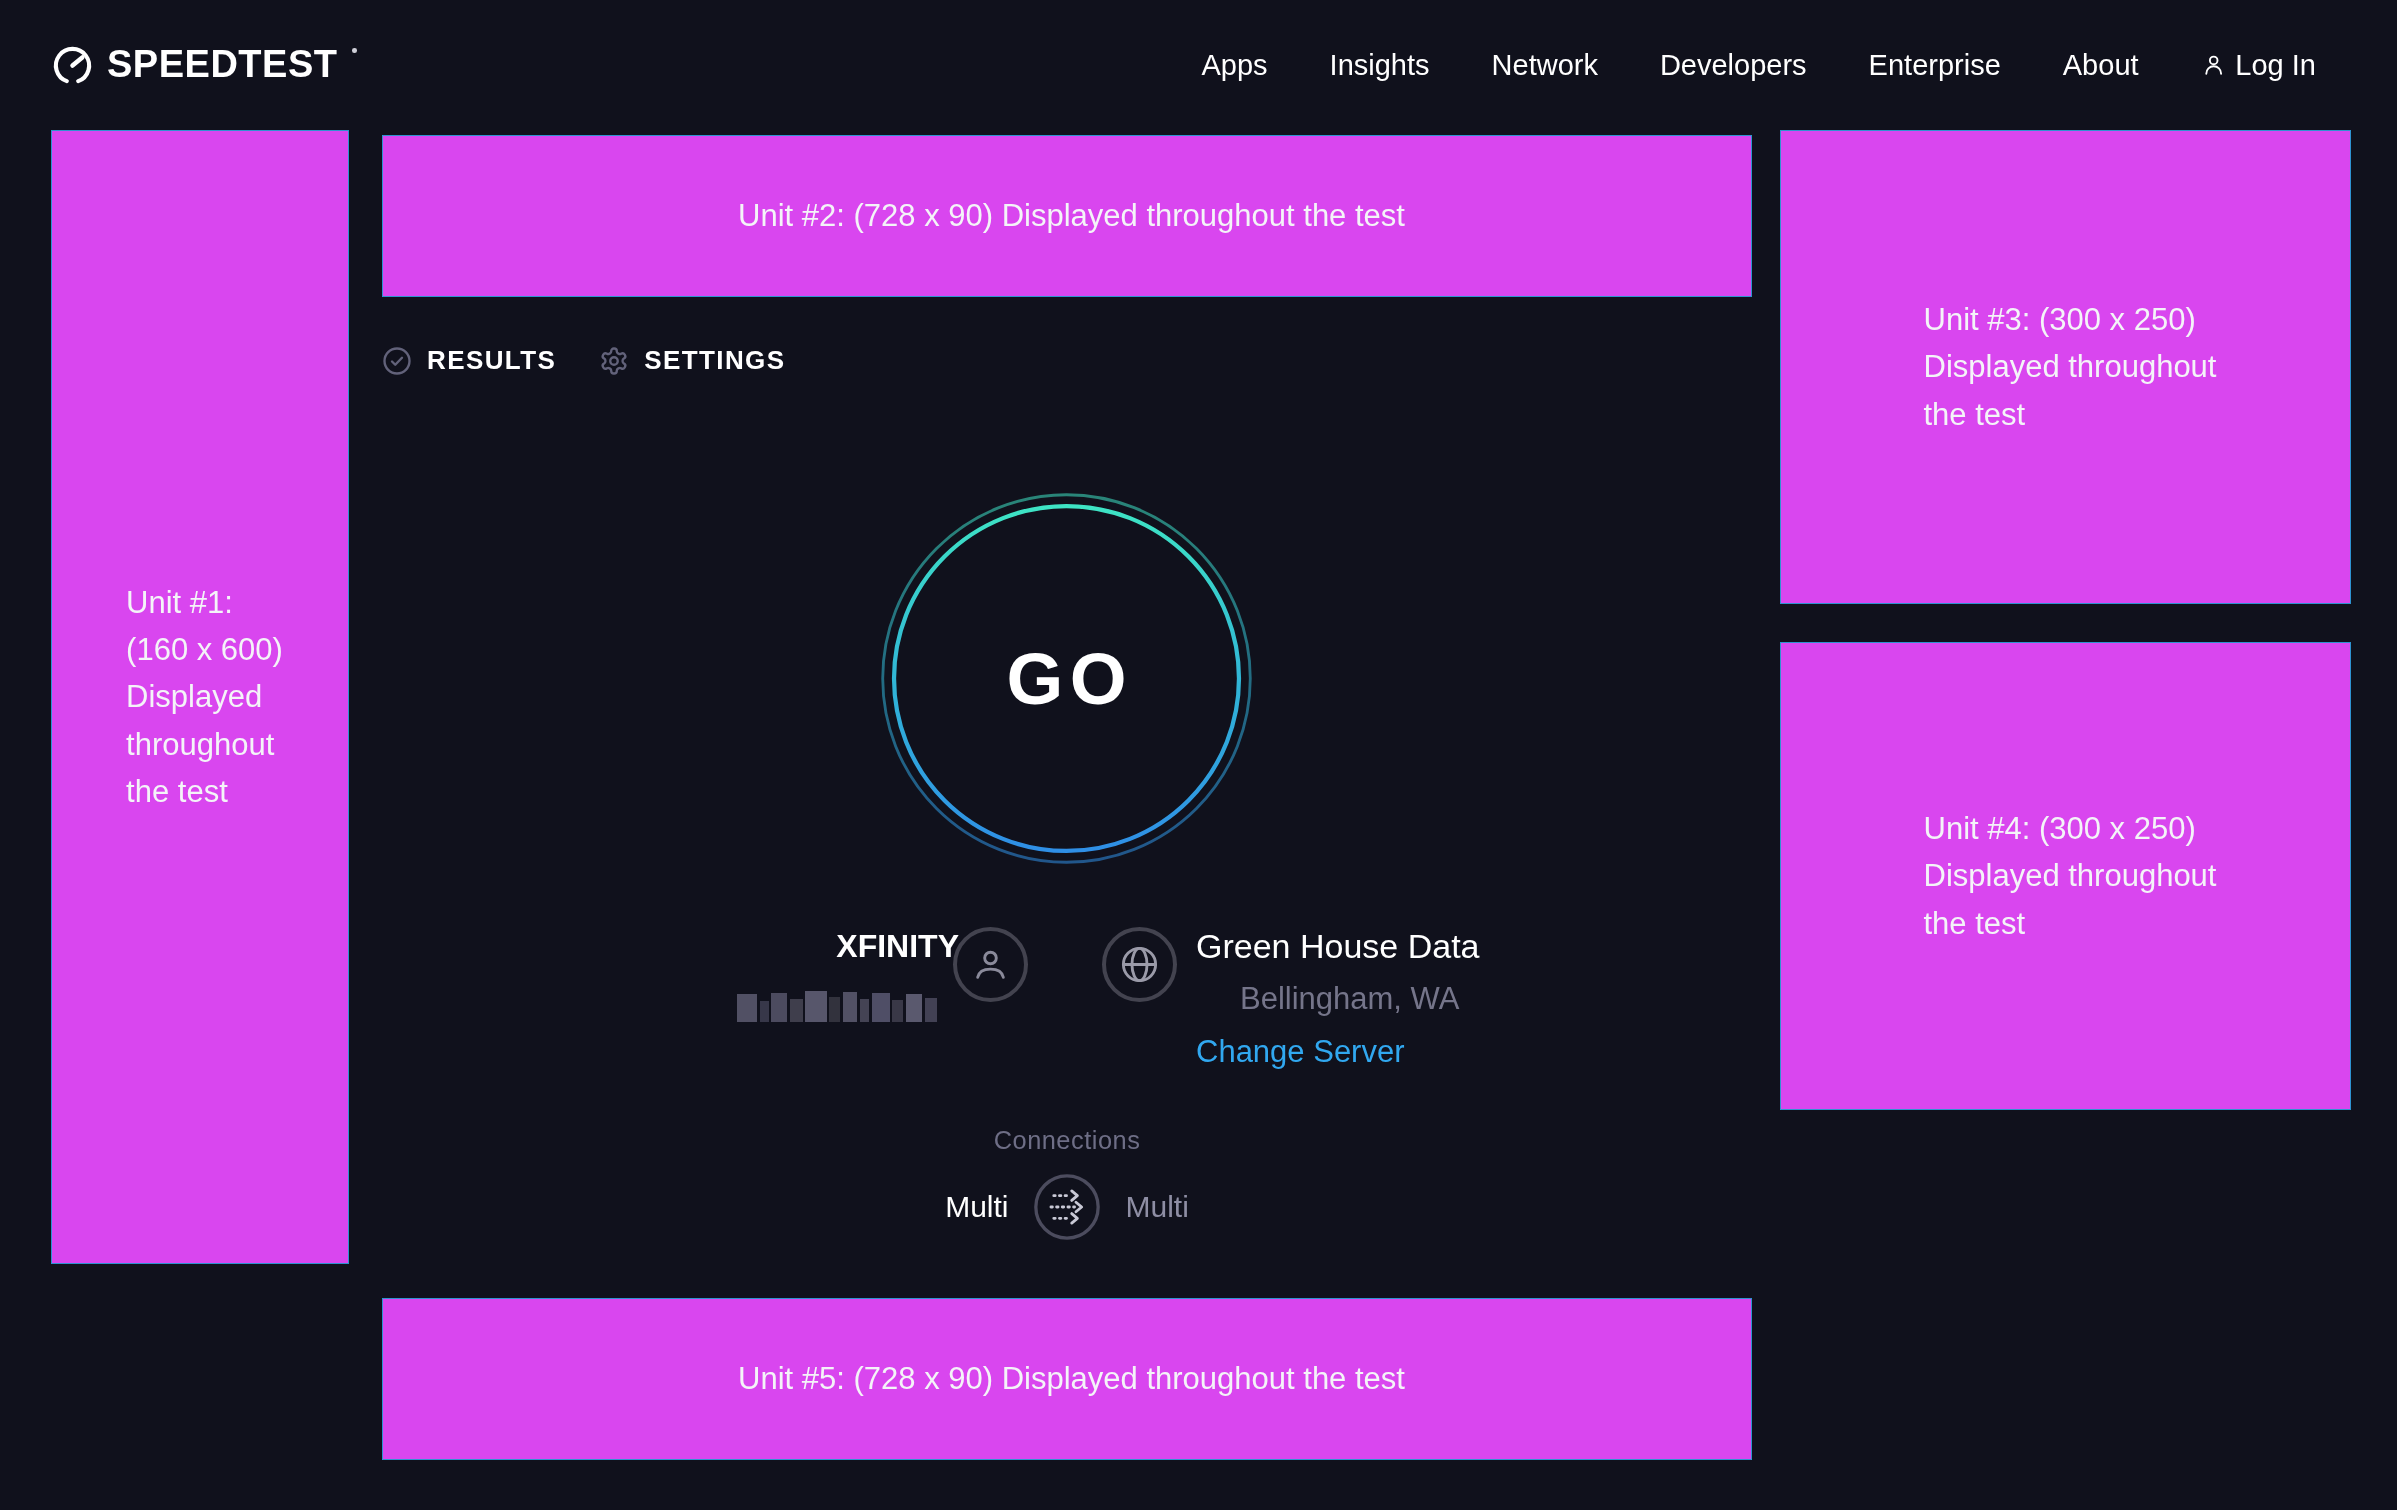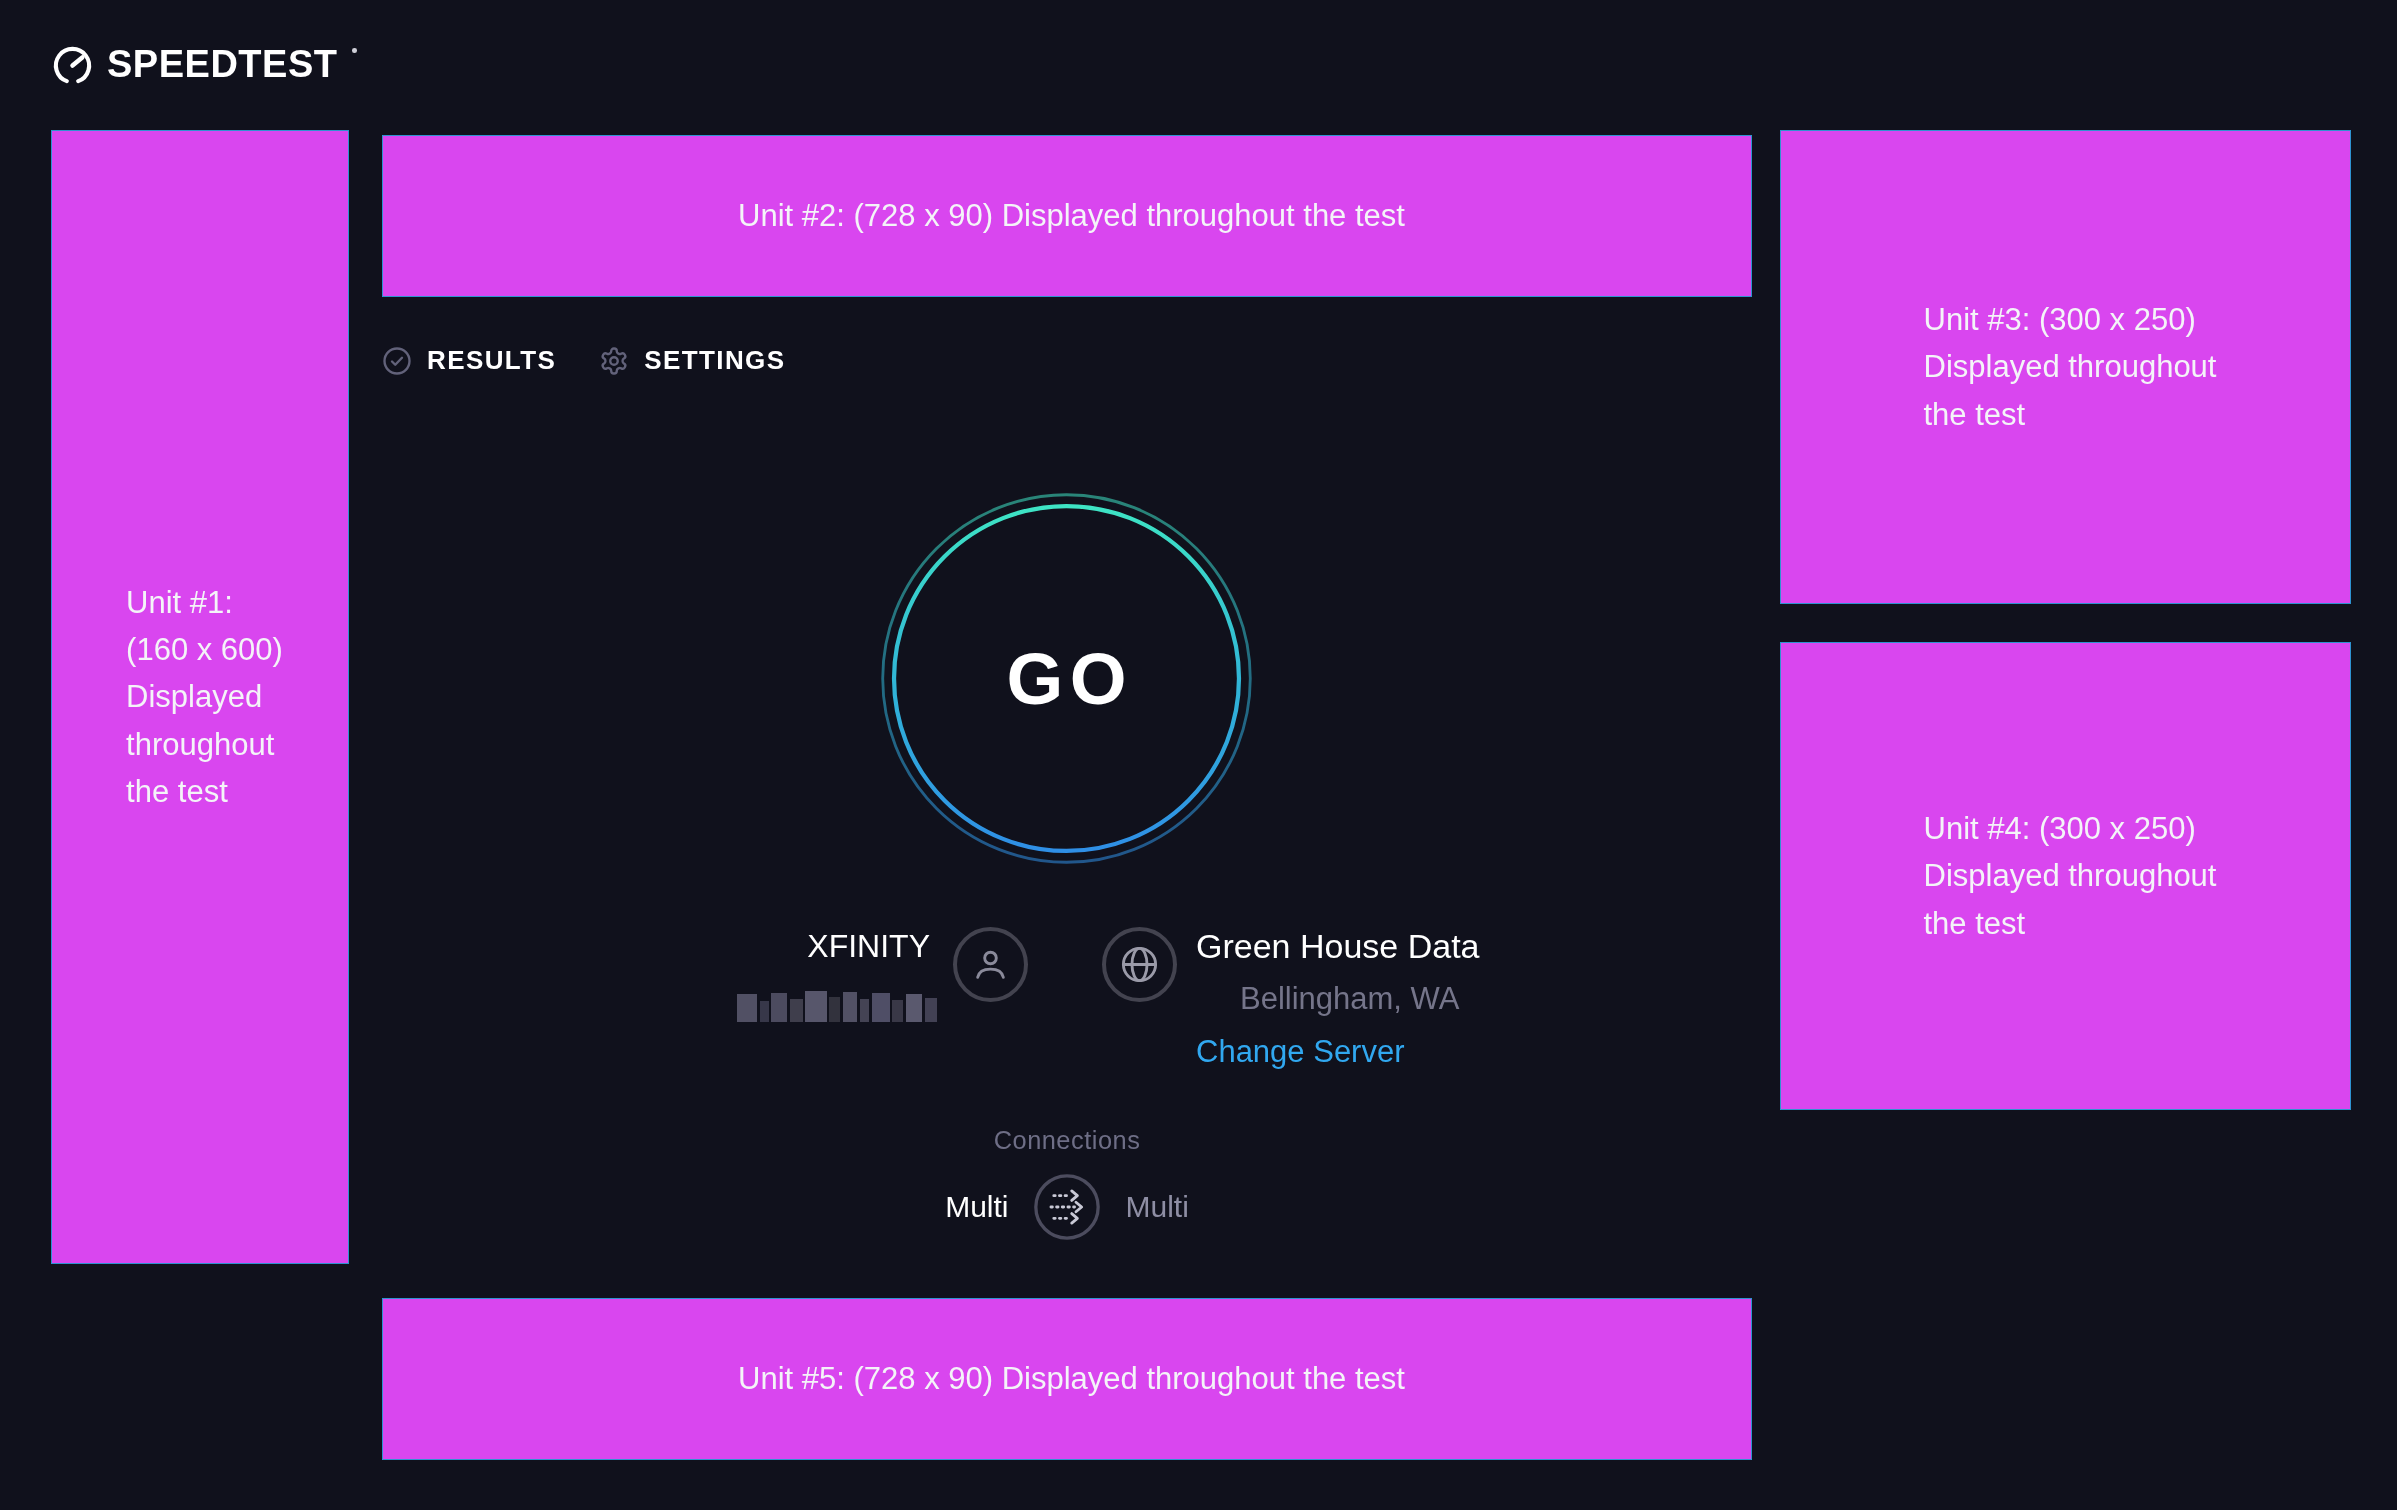--- a/index.html
+++ b/index.html
@@ -56,22 +56,22 @@
   .go-wrap svg { position: absolute; left: 0; top: 0; }
   .go-label {
     position: absolute; left: 0; top: 0; width: 100%; height: 100%;
     display: flex; align-items: center; justify-content: center;
     font-size: 73px; font-weight: 600; letter-spacing: 6.6px; padding-left: 6.6px;
     color: #ffffff;
   }
 
   
   .isp-name {
-    position: absolute; left: 595px; top: 928px; width: 335px;
-    text-align: right; font-size: 32px; font-weight: 400; color: #ffffff;
+    position: absolute; left: 624px; top: 928px; width: 335px;
+    text-align: right; font-size: 32px; font-weight: 700; color: #ffffff;
   }
   .masked-ip {
     position: absolute; left: 737px; top: 988px; width: 200px; height: 34px;
     display: flex; align-items: flex-end; gap: 2.8px;
     filter: blur(0.6px); opacity: 0.95;
   }
   .masked-ip i { display: block; background: #4a4a5c; }
   .masked-ip i:nth-child(1)  { width: 21px; height: 28px; background: #555468; }
   .masked-ip i:nth-child(2)  { width: 9.4px; height: 21px; background: #3a3a4c; }
   .masked-ip i:nth-child(3)  { width: 17px; height: 29px; background: #504f63; }
@@ -114,20 +114,35 @@
 
 <div class="header">
   <a class="logo">
     <svg width="43" height="43" viewBox="0 0 44 44" fill="none">
       <path d="M16.2 38 A17 17 0 1 1 27.8 38" stroke="#ffffff" stroke-width="4.2" stroke-linecap="round"></path>
       <path d="M22 22 L32 13.8" stroke="#ffffff" stroke-width="4.6" stroke-linecap="round"></path>
     </svg>
     <span class="logo-text">SPEEDTEST</span>
     <span class="tm-dot"></span>
   </a>
+  <nav class="nav">
+    <a>Apps</a>
+    <a>Insights</a>
+    <a>Network</a>
+    <a>Developers</a>
+    <a>Enterprise</a>
+    <a>About</a>
+    <a class="login">
+      <svg width="25.4" height="25.4" viewBox="0 0 24 24" fill="none" stroke="#ffffff" stroke-width="1.8" stroke-linecap="round">
+        <circle cx="12" cy="8" r="3.6"></circle>
+        <path d="M5 20.5c0-4 3.1-7 7-7s7 3 7 7"></path>
+      </svg>
+      <span>Log In</span>
+    </a>
+  </nav>
 </div>
 
 <div class="ad unit1">
   <div class="ad-text">
     <span>Unit #1:</span>
     <span>(160 x 600)</span>
     <span>Displayed</span>
     <span>throughout</span>
     <span>the test</span>
   </div>

